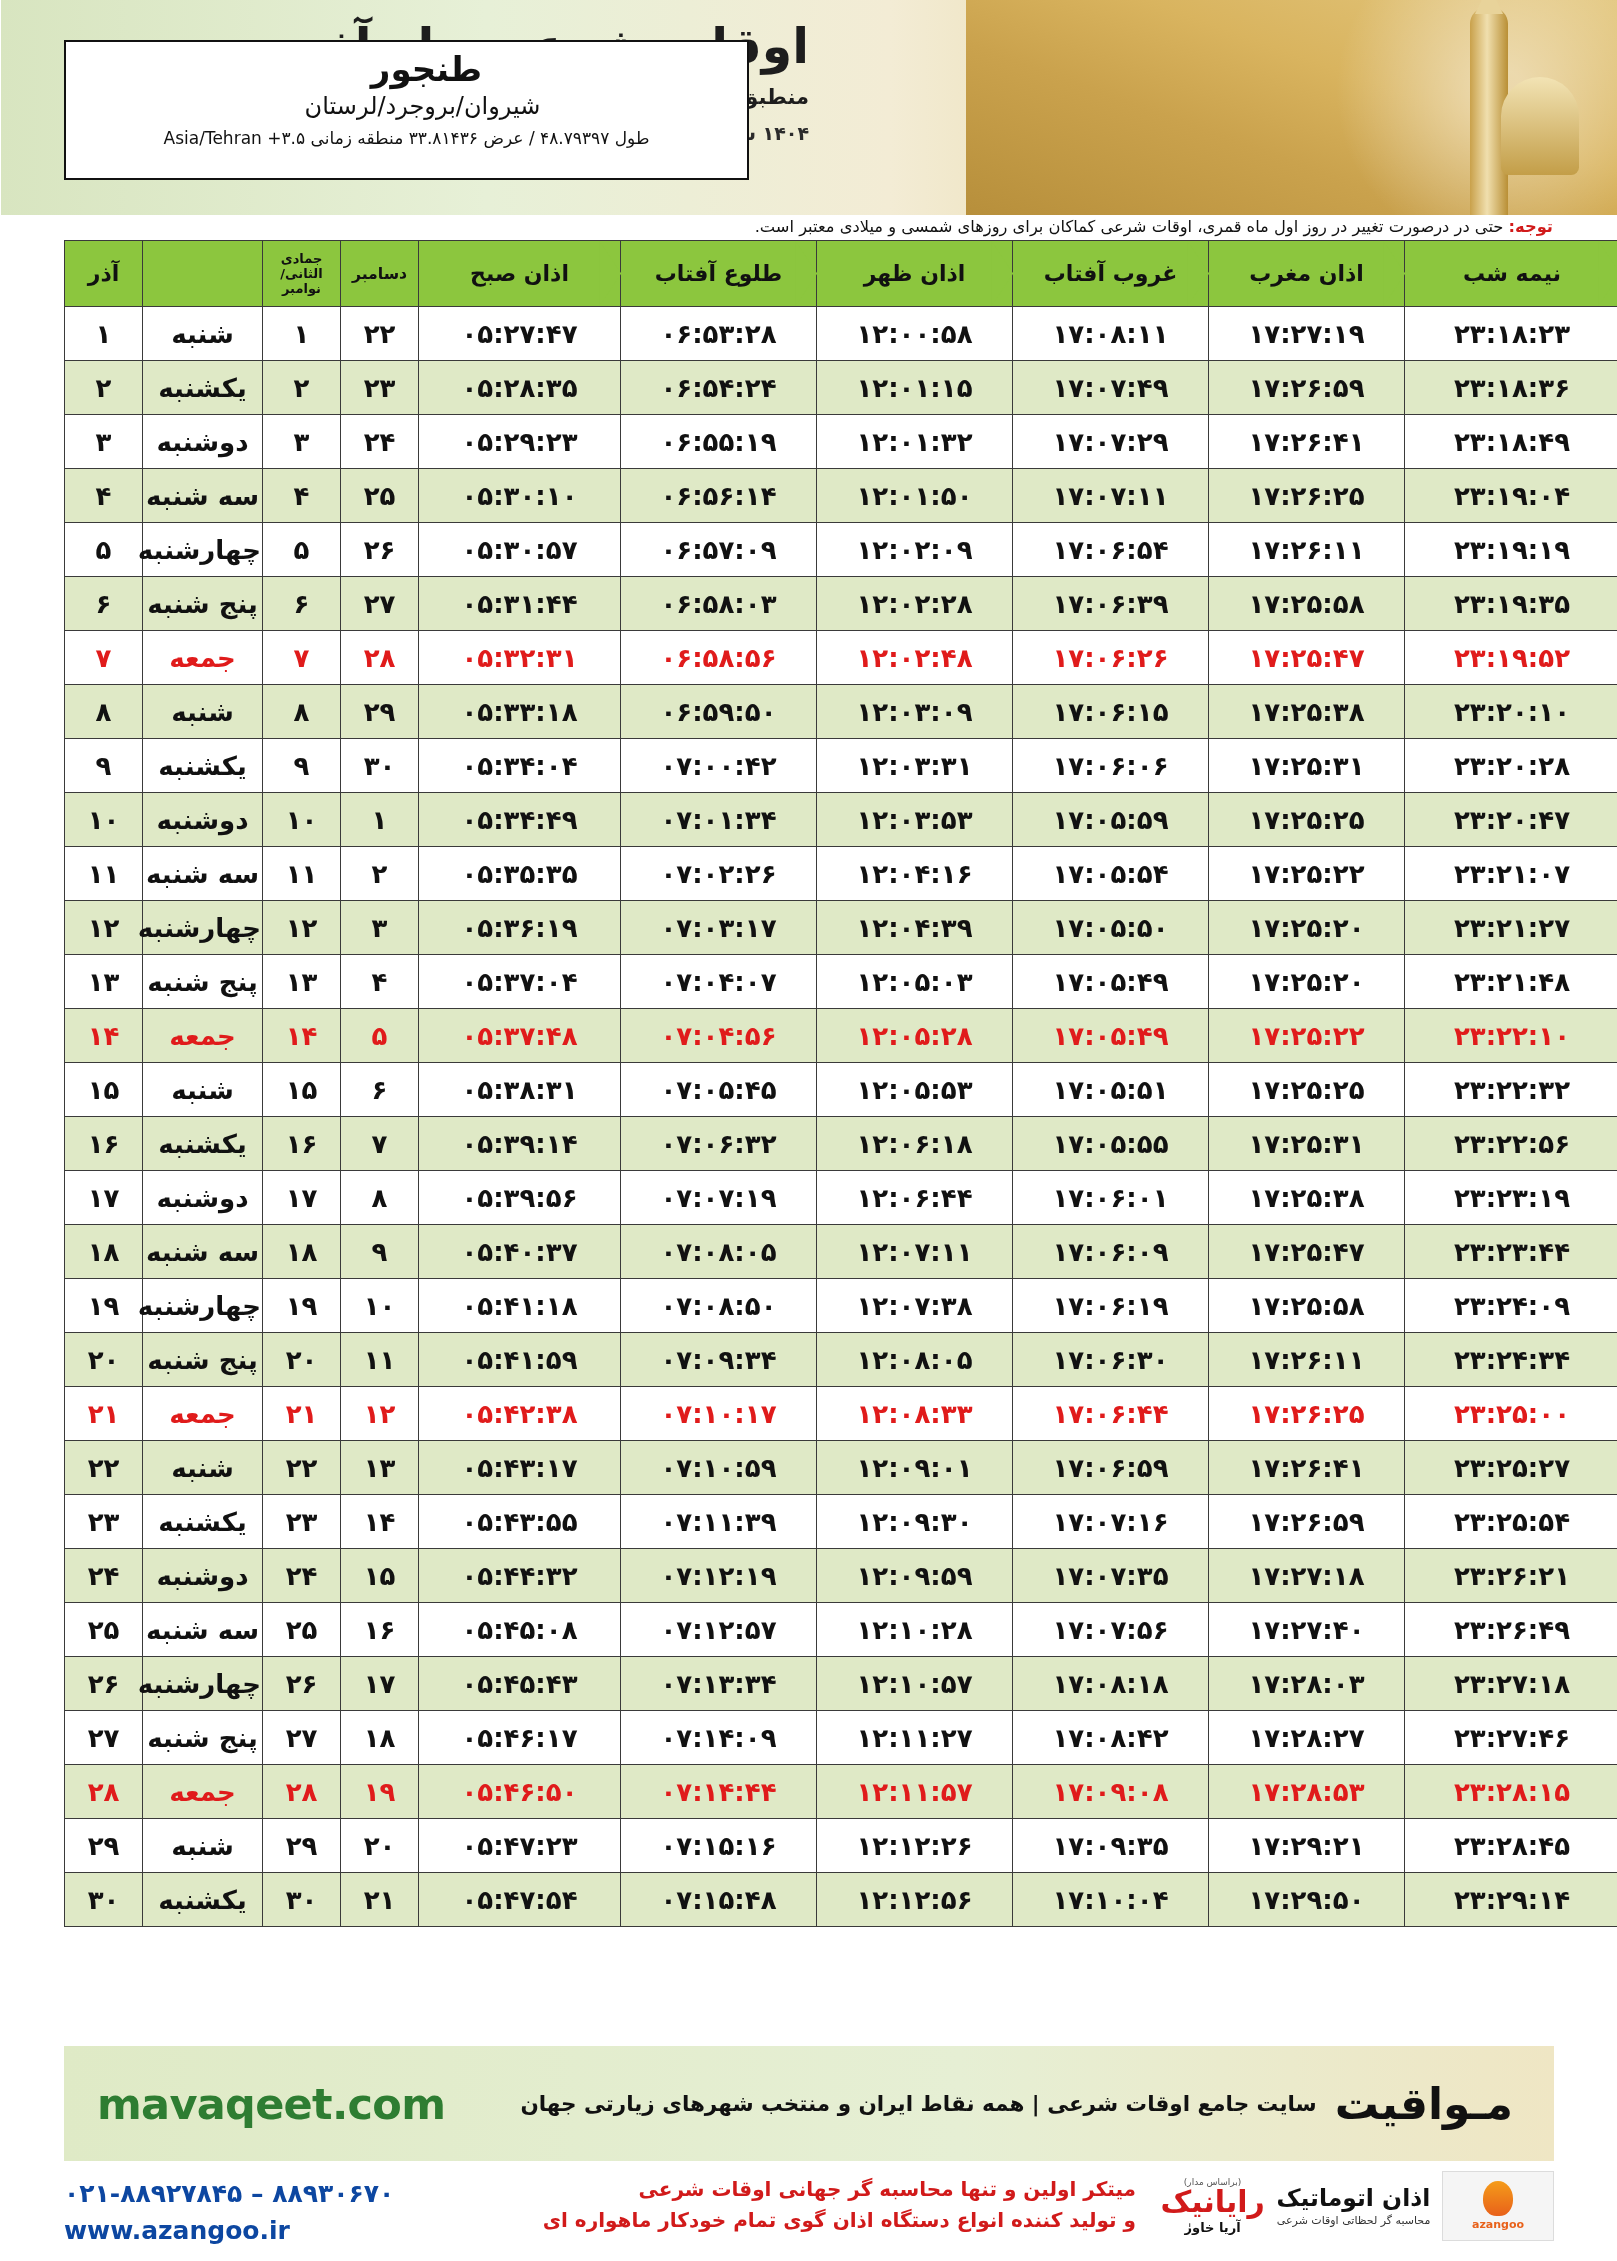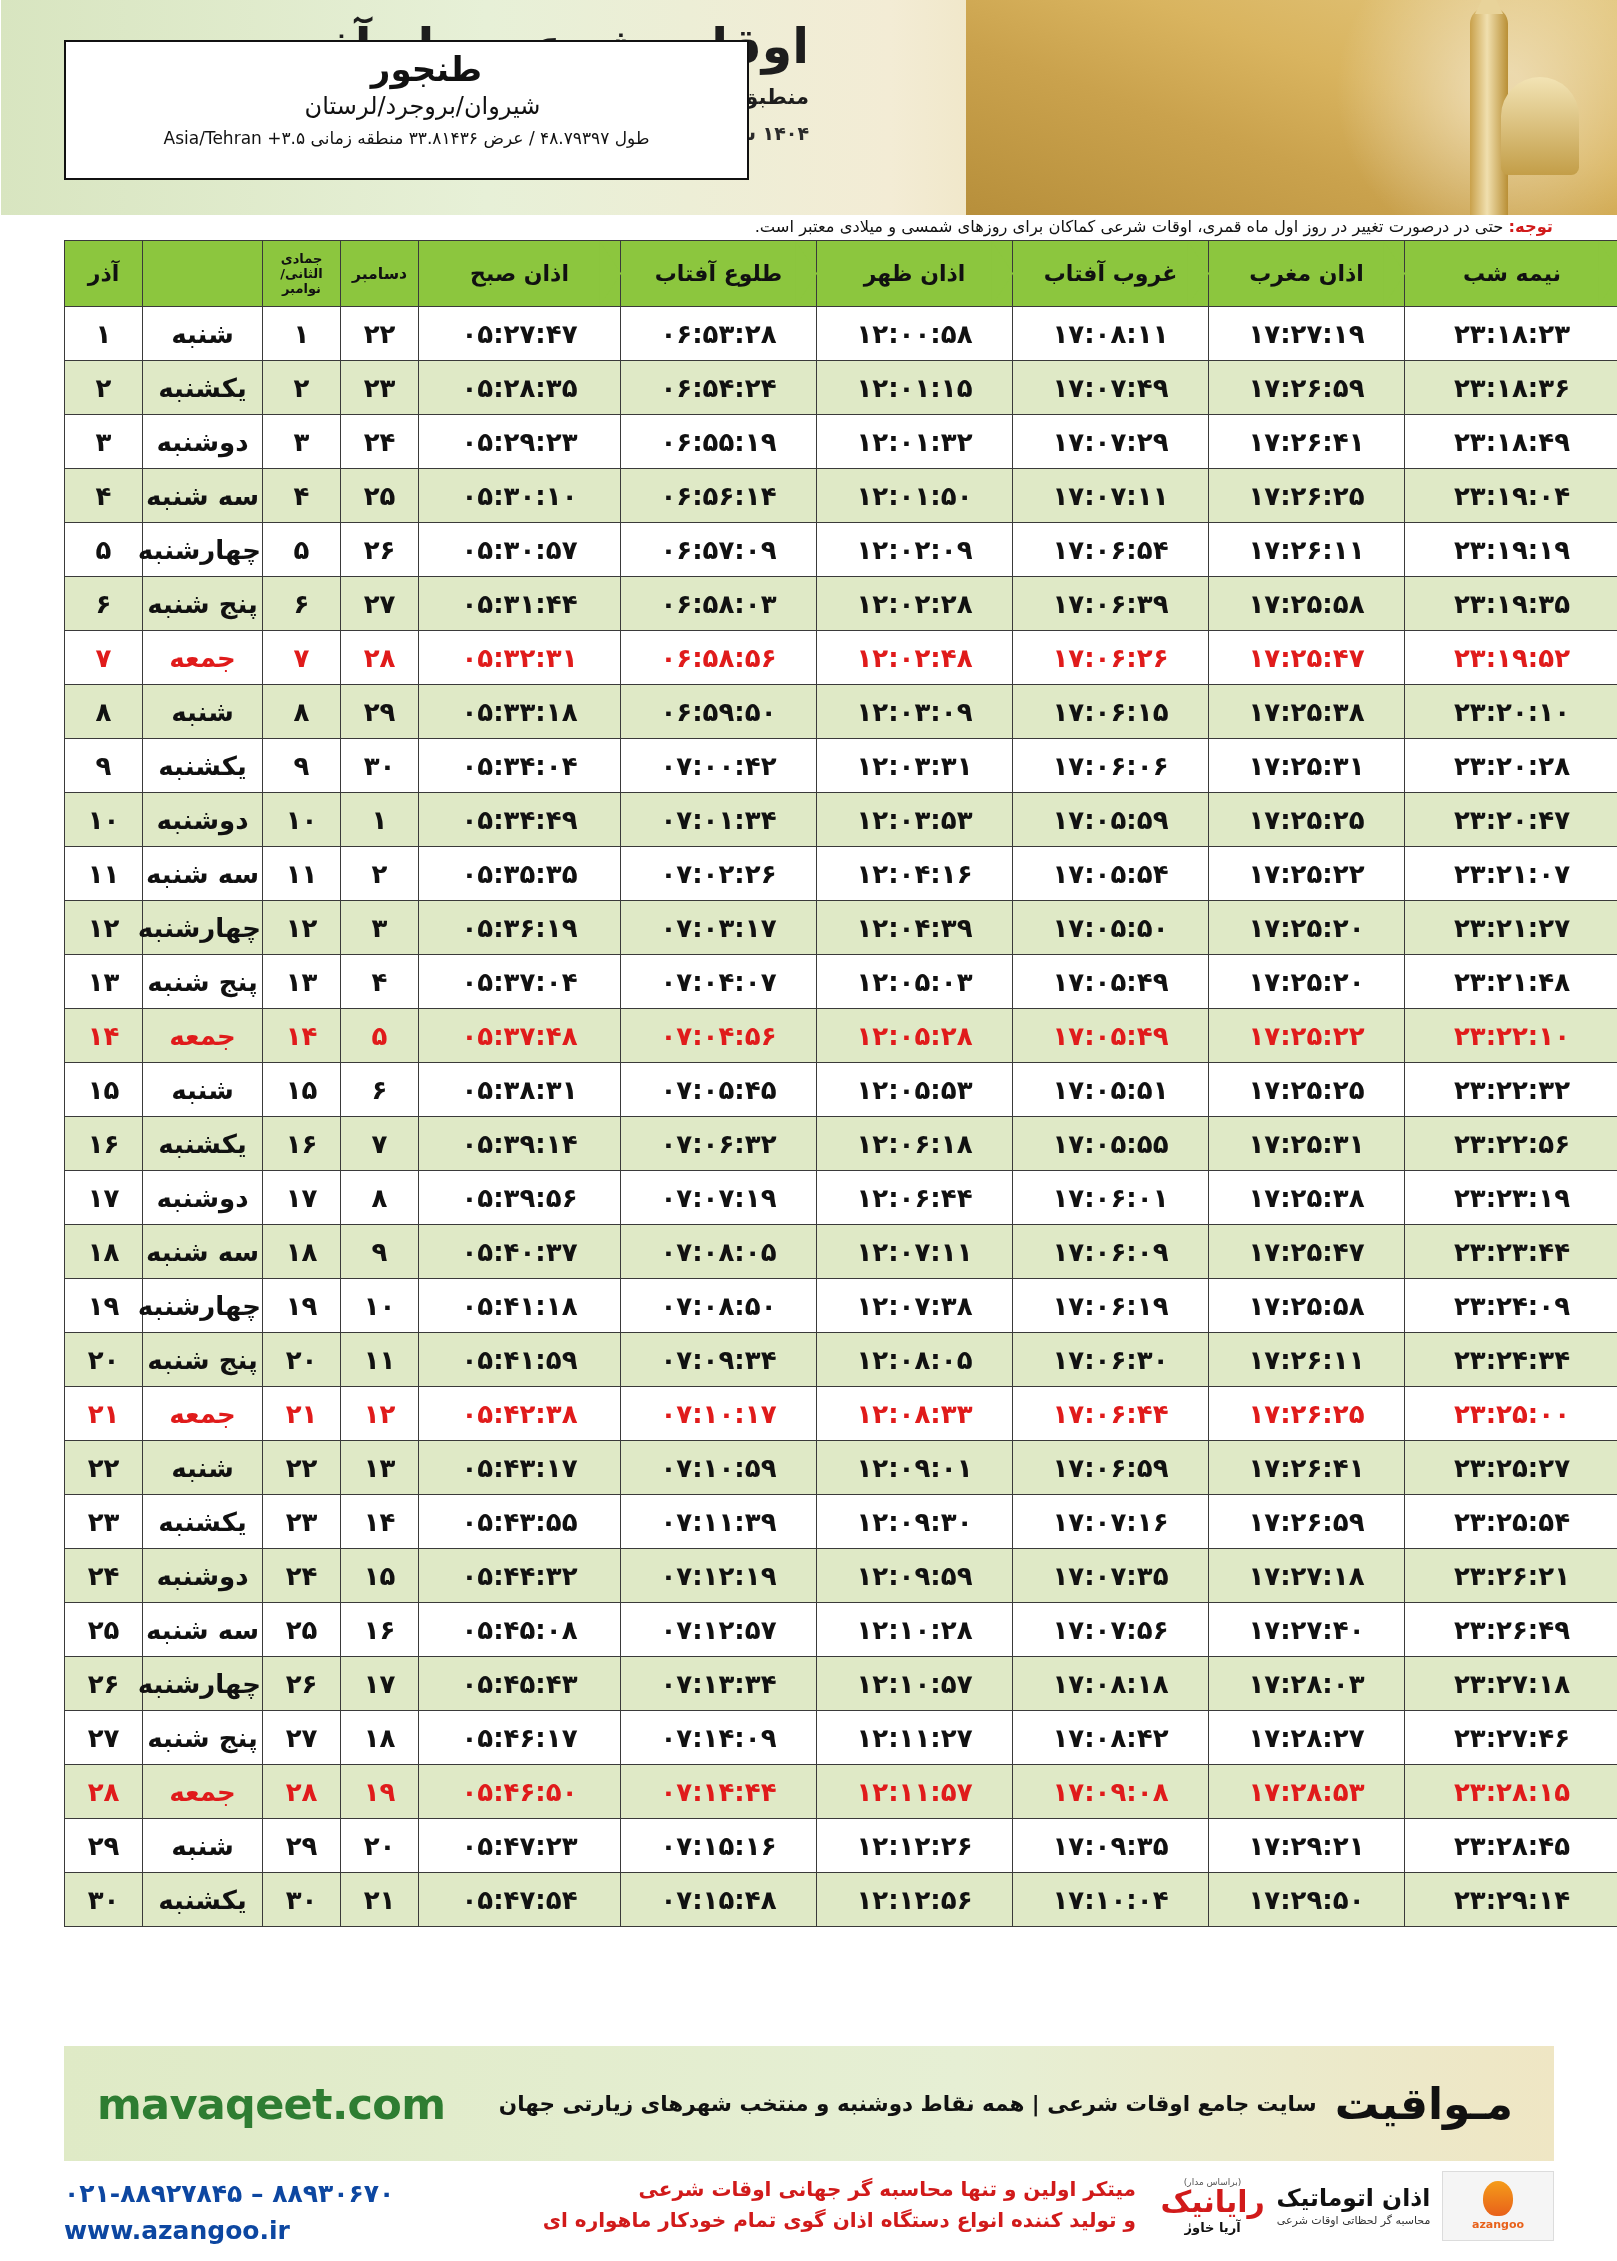--- a/index.html
+++ b/index.html
@@ -562,21 +562,21 @@
         <td class="greencol">۳۰</td>
         <td class="dayname">یکشنبه</td>
         <td class="daynum">۳۰</td>
       </tr>
     </tbody>
 </table>
 
 <div class="footer">
   <div class="footer-band">
     <div class="brand-ar">مـواقیت</div>
-    <div class="brand-tag">سایت جامع اوقات شرعی | همه نقاط دوشنبه و منتخب شهرهای زیارتی جهان</div>
+    <div class="brand-tag">سایت جامع اوقات شرعی | همه نقاط ایران و منتخب شهرهای زیارتی جهان</div>
     <div class="brand-site">mavaqeet.com</div>
   </div>
   <div class="footer-bottom">
     <div class="fb-logos">
       <div class="logo-azangoo">
         <div class="logo-flame"></div>
         <span>azangoo</span>
       </div>
       <div class="logo-azan-text">
         <span>اذان اتوماتیک</span>

